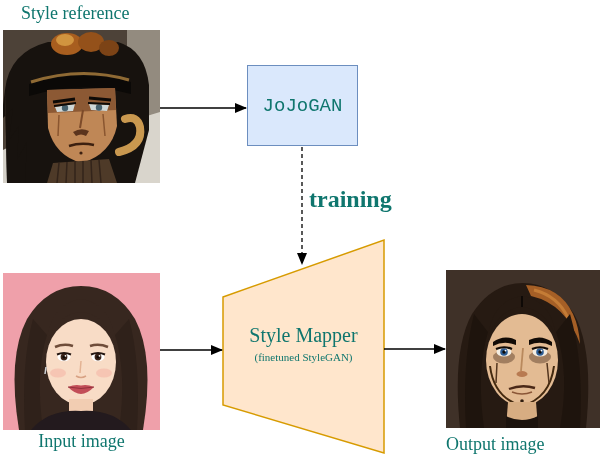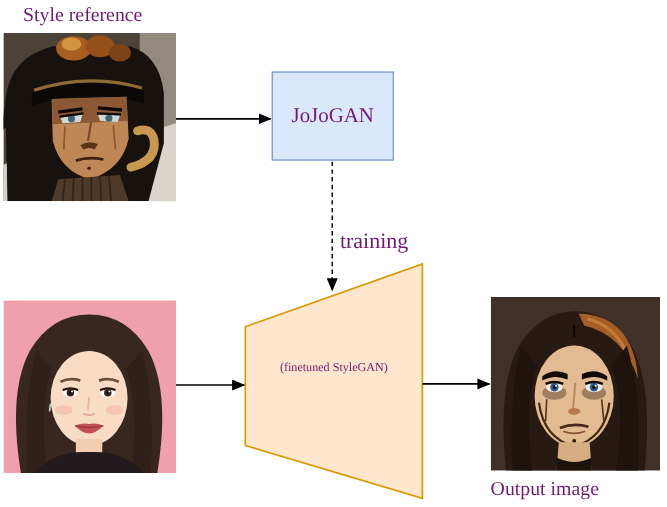--- a/index.html
+++ b/index.html
@@ -1,33 +1,34 @@
 <!DOCTYPE html>
 <html><head>
 <meta charset="utf-8">
 <style>
   html,body { margin:0; padding:0; background:#ffffff; }
   .canvas {
     position:relative; width:606px; height:461px; background:#ffffff;
-    font-family:"Liberation Serif", serif; color:#701a75; overflow:hidden;
+    font-family:"Liberation Serif", serif; color:#0f766e; overflow:hidden;
   }
   .lbl { position:absolute; font-size:18px; line-height:1.1; white-space:nowrap; }
 
   .portrait { position:absolute; overflow:hidden; }
   .portrait svg { display:block; width:100%; height:100%; }
 
   #connectors { position:absolute; left:0; top:0; width:606px; height:461px; }
 
   .jojogan-box {
     position:absolute; left:247px; top:65px; width:111px; height:81px;
     background:#dae8fc; border:1px solid #6c8ebf; box-sizing:border-box;
     display:flex; align-items:center; justify-content:center;
     font-size:19px;
+    font-family:Liberation Mono, monospace;
   }
-  .training-lbl { position:absolute; left:309px; top:208px; font-size:20px; }
+  .training-lbl { position:absolute; left:309px; top:186px; font-size:24px;font-weight:bold; }
 
   .mapper-text {
     position:absolute; left:223px; top:324px; width:161px;
     text-align:center; pointer-events:none;
   }
   .mapper-title { font-size:20px; }
   .mapper-subtitle { font-size:11px; margin-top:4px; }
 
   .style-ref-lbl { left:21px; top:4px; }
   .input-lbl  { left:3px;  top:432px; width:157px; text-align:center; }
@@ -96,20 +97,21 @@
     </svg>
   </div>
 
   <div class="jojogan-box">
     <span>JoJoGAN</span>
   </div>
 
   <div class="training-lbl">training</div>
 
   <div class="mapper-text">
+    <div class="mapper-title">Style Mapper</div>
     <div class="mapper-subtitle">(finetuned StyleGAN)</div>
   </div>
 
   <div class="portrait img-input">
     <svg viewBox="0 0 157 157" preserveAspectRatio="none">
       <rect width="157" height="157" fill="#efa0aa"></rect>
       <path d="M16,157 Q4,84 24,46 Q44,13 78,13 Q112,13 132,46 Q152,84 140,157 Z" fill="#37271f"></path>
       <ellipse cx="78" cy="89" rx="35" ry="43" fill="#f8dcc6"></ellipse>
       <path d="M43,70 Q48,30 78,26 Q108,30 113,70 Q100,40 78,39 Q56,40 43,70 Z" fill="#37271f"></path>
       <path d="M30,46 Q18,90 22,157 L40,157 Q32,100 44,62 Z" fill="#2f211a"></path>
@@ -131,20 +133,21 @@
       <path d="M73,103 Q78,106 83,103" stroke="#d8a284" stroke-width="1.5" fill="none"></path>
       <ellipse cx="55" cy="100" rx="8" ry="4.5" fill="#f4b3a4" opacity="0.55"></ellipse>
       <ellipse cx="101" cy="100" rx="8" ry="4.5" fill="#f4b3a4" opacity="0.55"></ellipse>
       <path d="M65,114 Q72,111 78,112.5 Q84,111 91,114 Q84,121 78,121 Q72,121 65,114 Z" fill="#c24e58"></path>
       <path d="M65,114 Q78,117 91,114" stroke="#93323c" stroke-width="1" fill="none"></path>
       <path d="M66,126 L90,126 L90,144 L66,144 Z" fill="#f2cdb2"></path>
       <path d="M28,157 Q46,136 78,138 Q110,136 128,157 Z" fill="#231a1e"></path>
     </svg>
   </div>
 
+  <div class="lbl input-lbl">Input image</div>
 
   <div class="portrait img-output">
     <svg viewBox="0 0 154 158" preserveAspectRatio="none">
       <rect width="154" height="158" fill="#3f3128"></rect>
       <path d="M14,158 Q6,80 26,44 Q46,13 77,13 Q108,13 128,44 Q148,80 140,158 Z" fill="#261a12"></path>
       <path d="M80,15 Q114,16 127,44 Q133,57 134,74 Q120,34 85,26 Z" fill="#a55f26"></path>
       <path d="M88,20 Q112,26 122,48" stroke="#c47c36" stroke-width="3" fill="none"></path>
       <ellipse cx="76" cy="90" rx="36" ry="46" fill="#e3bb93"></ellipse>
       <path d="M42,66 Q47,30 76,26 Q105,30 110,66 Q97,38 76,37 Q55,38 42,66 Z" fill="#261a12"></path>
       <path d="M76,26 L76,37" stroke="#0e0906" stroke-width="2"></path>

